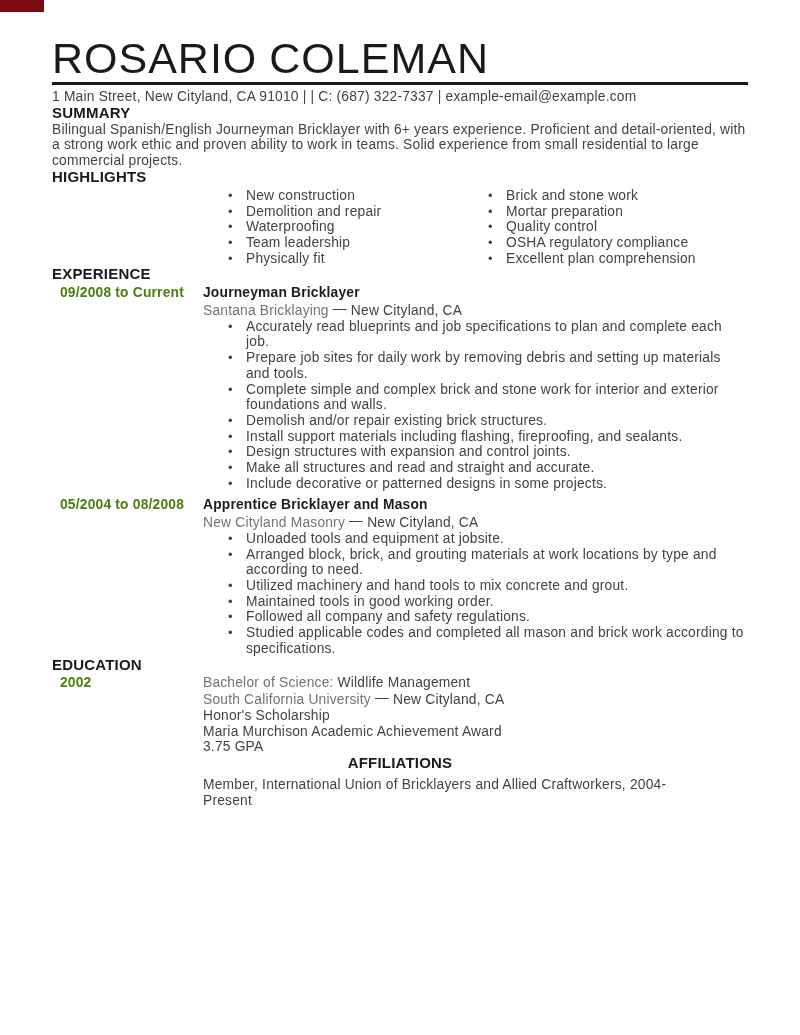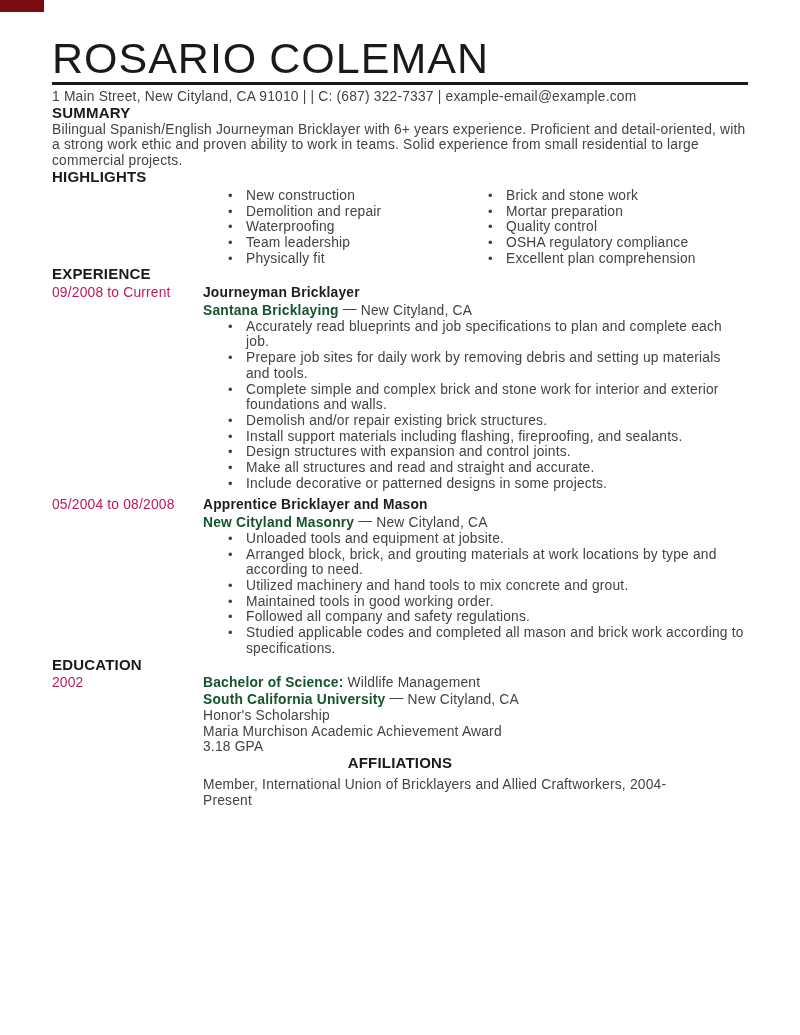--- a/index.html
+++ b/index.html
@@ -80,23 +80,23 @@
     content: "\2022";
     position: absolute;
     left: 0; top: 0;
     color: #434343;
     font-size: 13px;
   }
   
   .job { display: grid; grid-template-columns: 151px 1fr; margin-top: 4px; }
   .job + .job { margin-top: 6px; }
   .edu-grid { display: grid; grid-template-columns: 151px 1fr; margin-top: 3px; }
-  .dates, .year { font-weight: 400; color: #be185d; }
+  .dates, .year { font-weight: 700; color: #4d7c0f; margin-left: 8px; }
   .job-title { font-weight: 700; color: #1d1d1d; }
-  .co, .degree-label, .school { font-weight: 700; color: #14532d; }
+  .co, .degree-label, .school { font-weight: 400; color: #737373; }
   .dash { vertical-align: 2px; }
   ul.jlist { list-style: none; margin: 0; padding: 0; }
   ul.jlist li {
     position: relative;
     padding-left: 43px;
     max-width: 545px;
     box-sizing: border-box;
   }
   ul.jlist li::before {
     content: "\2022";
@@ -200,21 +200,21 @@
           <span class="degree-label">Bachelor of Science:</span>
           <span>Wildlife Management</span>
         </div>
         <div>
           <span class="school">South California University</span>
           <span class="dash">—</span>
           <span>New Cityland, CA</span>
         </div>
         <div>Honor's Scholarship</div>
         <div>Maria Murchison Academic Achievement Award</div>
-        <div>3.18 GPA</div>
+        <div>3.75 GPA</div>
       </div>
     </div>
 
     <h2 class="sec sec-affil">AFFILIATIONS</h2>
     <div class="aff-text body-text">Member, International Union of Bricklayers and Allied Craftworkers, 2004-Present</div>
 
   </div>
 </div>
 
 </body></html>

